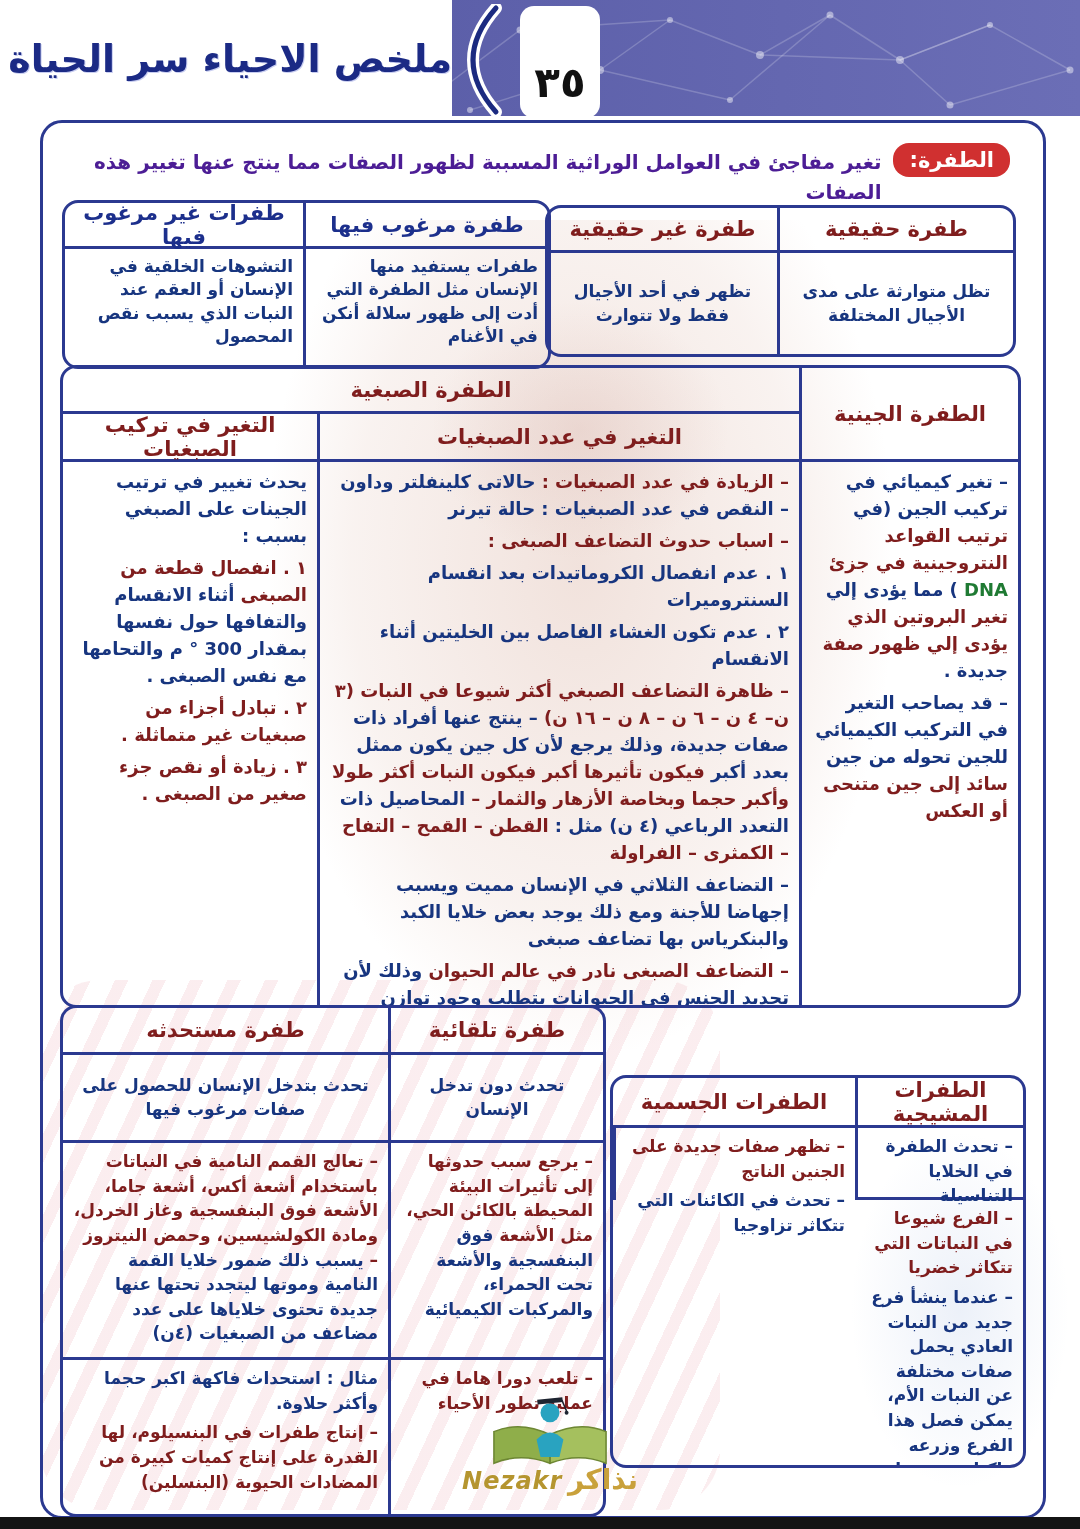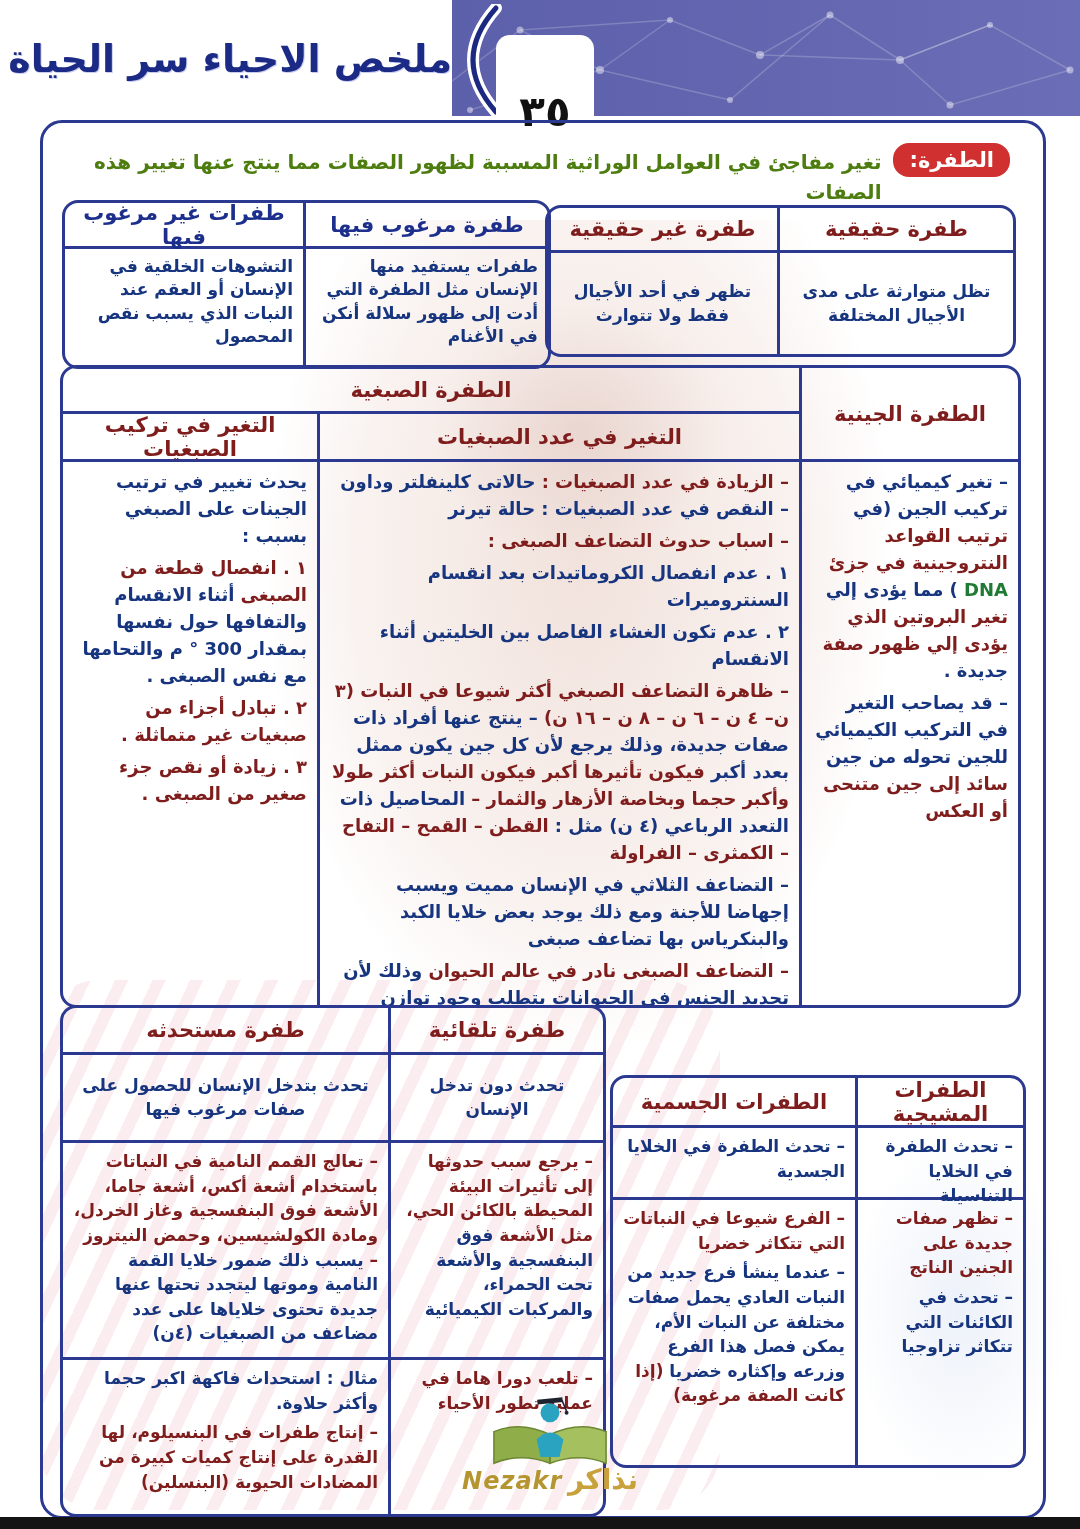--- a/index.html
+++ b/index.html
@@ -20,32 +20,32 @@
     background:radial-gradient(ellipse,rgba(150,175,220,0.18),rgba(150,175,220,0) 70%);}
   
   .band{position:absolute;left:0;top:0;width:1080px;height:116px;
     background:linear-gradient(90deg,#53569e 0%,#5d60aa 45%,#6b6eb6 100%);}
   .net{position:absolute;left:430px;top:0;width:650px;height:116px;}
   .title-box{position:absolute;left:0;top:0;width:452px;height:118px;
     background:#ffffff;display:flex;align-items:center;justify-content:flex-start;}
   .page-title{color:#1b2a85;font-size:38px;letter-spacing:-1px;
     text-shadow:1px 1px 0 #c8cdf0;}
   .bracket{position:absolute;left:432px;top:4px;width:72px;height:112px;}
-  .page-tab{position:absolute;left:496px;top:6px;width:98px;height:112px;
-    background:#ffffff;border-radius:14px;display:flex;align-items:flex-end;justify-content:center;margin-top:29px;}
+  .page-tab{position:absolute;left:520px;top:6px;width:80px;height:112px;
+    background:#ffffff;border-radius:14px;display:flex;align-items:flex-end;justify-content:center;}
   .page-num{color:#111;font-size:42px;line-height:1;padding-bottom:14px;}
   
   .container{position:absolute;left:40px;top:120px;width:1000px;height:1393px;
     border:3px solid #2b3990;border-radius:22px;}
   .bottom-bar{position:absolute;left:0;top:1517px;width:1080px;height:12px;background:#141414;}
   
   .intro{position:absolute;left:58px;top:143px;width:952px;display:flex;gap:12px;align-items:flex-start;}
   .badge{background:#d03030;color:#ffffff;font-size:21px;border-radius:16px;
     padding:5px 16px;white-space:nowrap;flex:0 0 auto;}
-  .intro-def{color:#4d7c0f;font-size:20px;line-height:1.5;text-align:right;padding-top:4px;}
+  .intro-def{color:#4c1d95;font-size:20px;line-height:1.5;text-align:right;padding-top:4px;}
   
   .tbl{position:absolute;display:grid;border:3px solid #2b3990;border-radius:16px;overflow:hidden;background:transparent;}
   .cell{padding:6px 10px;}
   .sep-s{border-inline-end:3px solid #2b3990;}
   .sep-b{border-bottom:3px solid #2b3990;}
   .head{display:flex;align-items:center;justify-content:center;text-align:center;font-size:21px;}
   .red{color:#7f1d1d;} .blue{color:#17357f;} .navy{color:#1c2f8c;} .green{color:#1f7a33;}
   .body-c{display:flex;align-items:center;justify-content:center;text-align:center;line-height:1.38;}
   .body-r{text-align:right;line-height:1.38;}
   .pr{margin:0 0 5px 0;}
@@ -242,21 +242,20 @@
       <p class="pr blue">مثال : استحداث فاكهة اكبر حجما وأكثر حلاوة.</p>
       <p class="pr red">– إنتاج طفرات في البنسيلوم، لها القدرة على إنتاج كميات كبيرة من المضادات الحيوية (البنسلين)</p>
     </div>
   </section>
 
   <section class="tbl t-som">
     <div class="cell head red sep-s sep-b">الطفرات المشيجية</div>
     <div class="cell head red sep-b">الطفرات الجسمية</div>
 
     <div class="cell body-r blue sep-s sep-b">– تحدث الطفرة في الخلايا التناسيلة</div>
-    <div class="cell body-r blue sep-b">– تحدث الطفرة في الخلايا الجسدية</div>
 
     <div class="cell body-r sep-s">
       <p class="pr red">– تظهر صفات جديدة على الجنين الناتج</p>
       <p class="pr blue">– تحدث في الكائنات التي تتكاثر تزاوجيا</p>
     </div>
     <div class="cell body-r">
       <p class="pr red">– الفرع شيوعا في النباتات التي تتكاثر خضريا</p>
       <p class="pr">
         <span class="blue">– عندما ينشأ فرع جديد من النبات العادي يحمل صفات مختلفة عن النبات الأم، يمكن فصل هذا الفرع وزرعه وإكثاره خضريا</span>
         <span class="red">(إذا كانت الصفة مرغوبة)</span>

